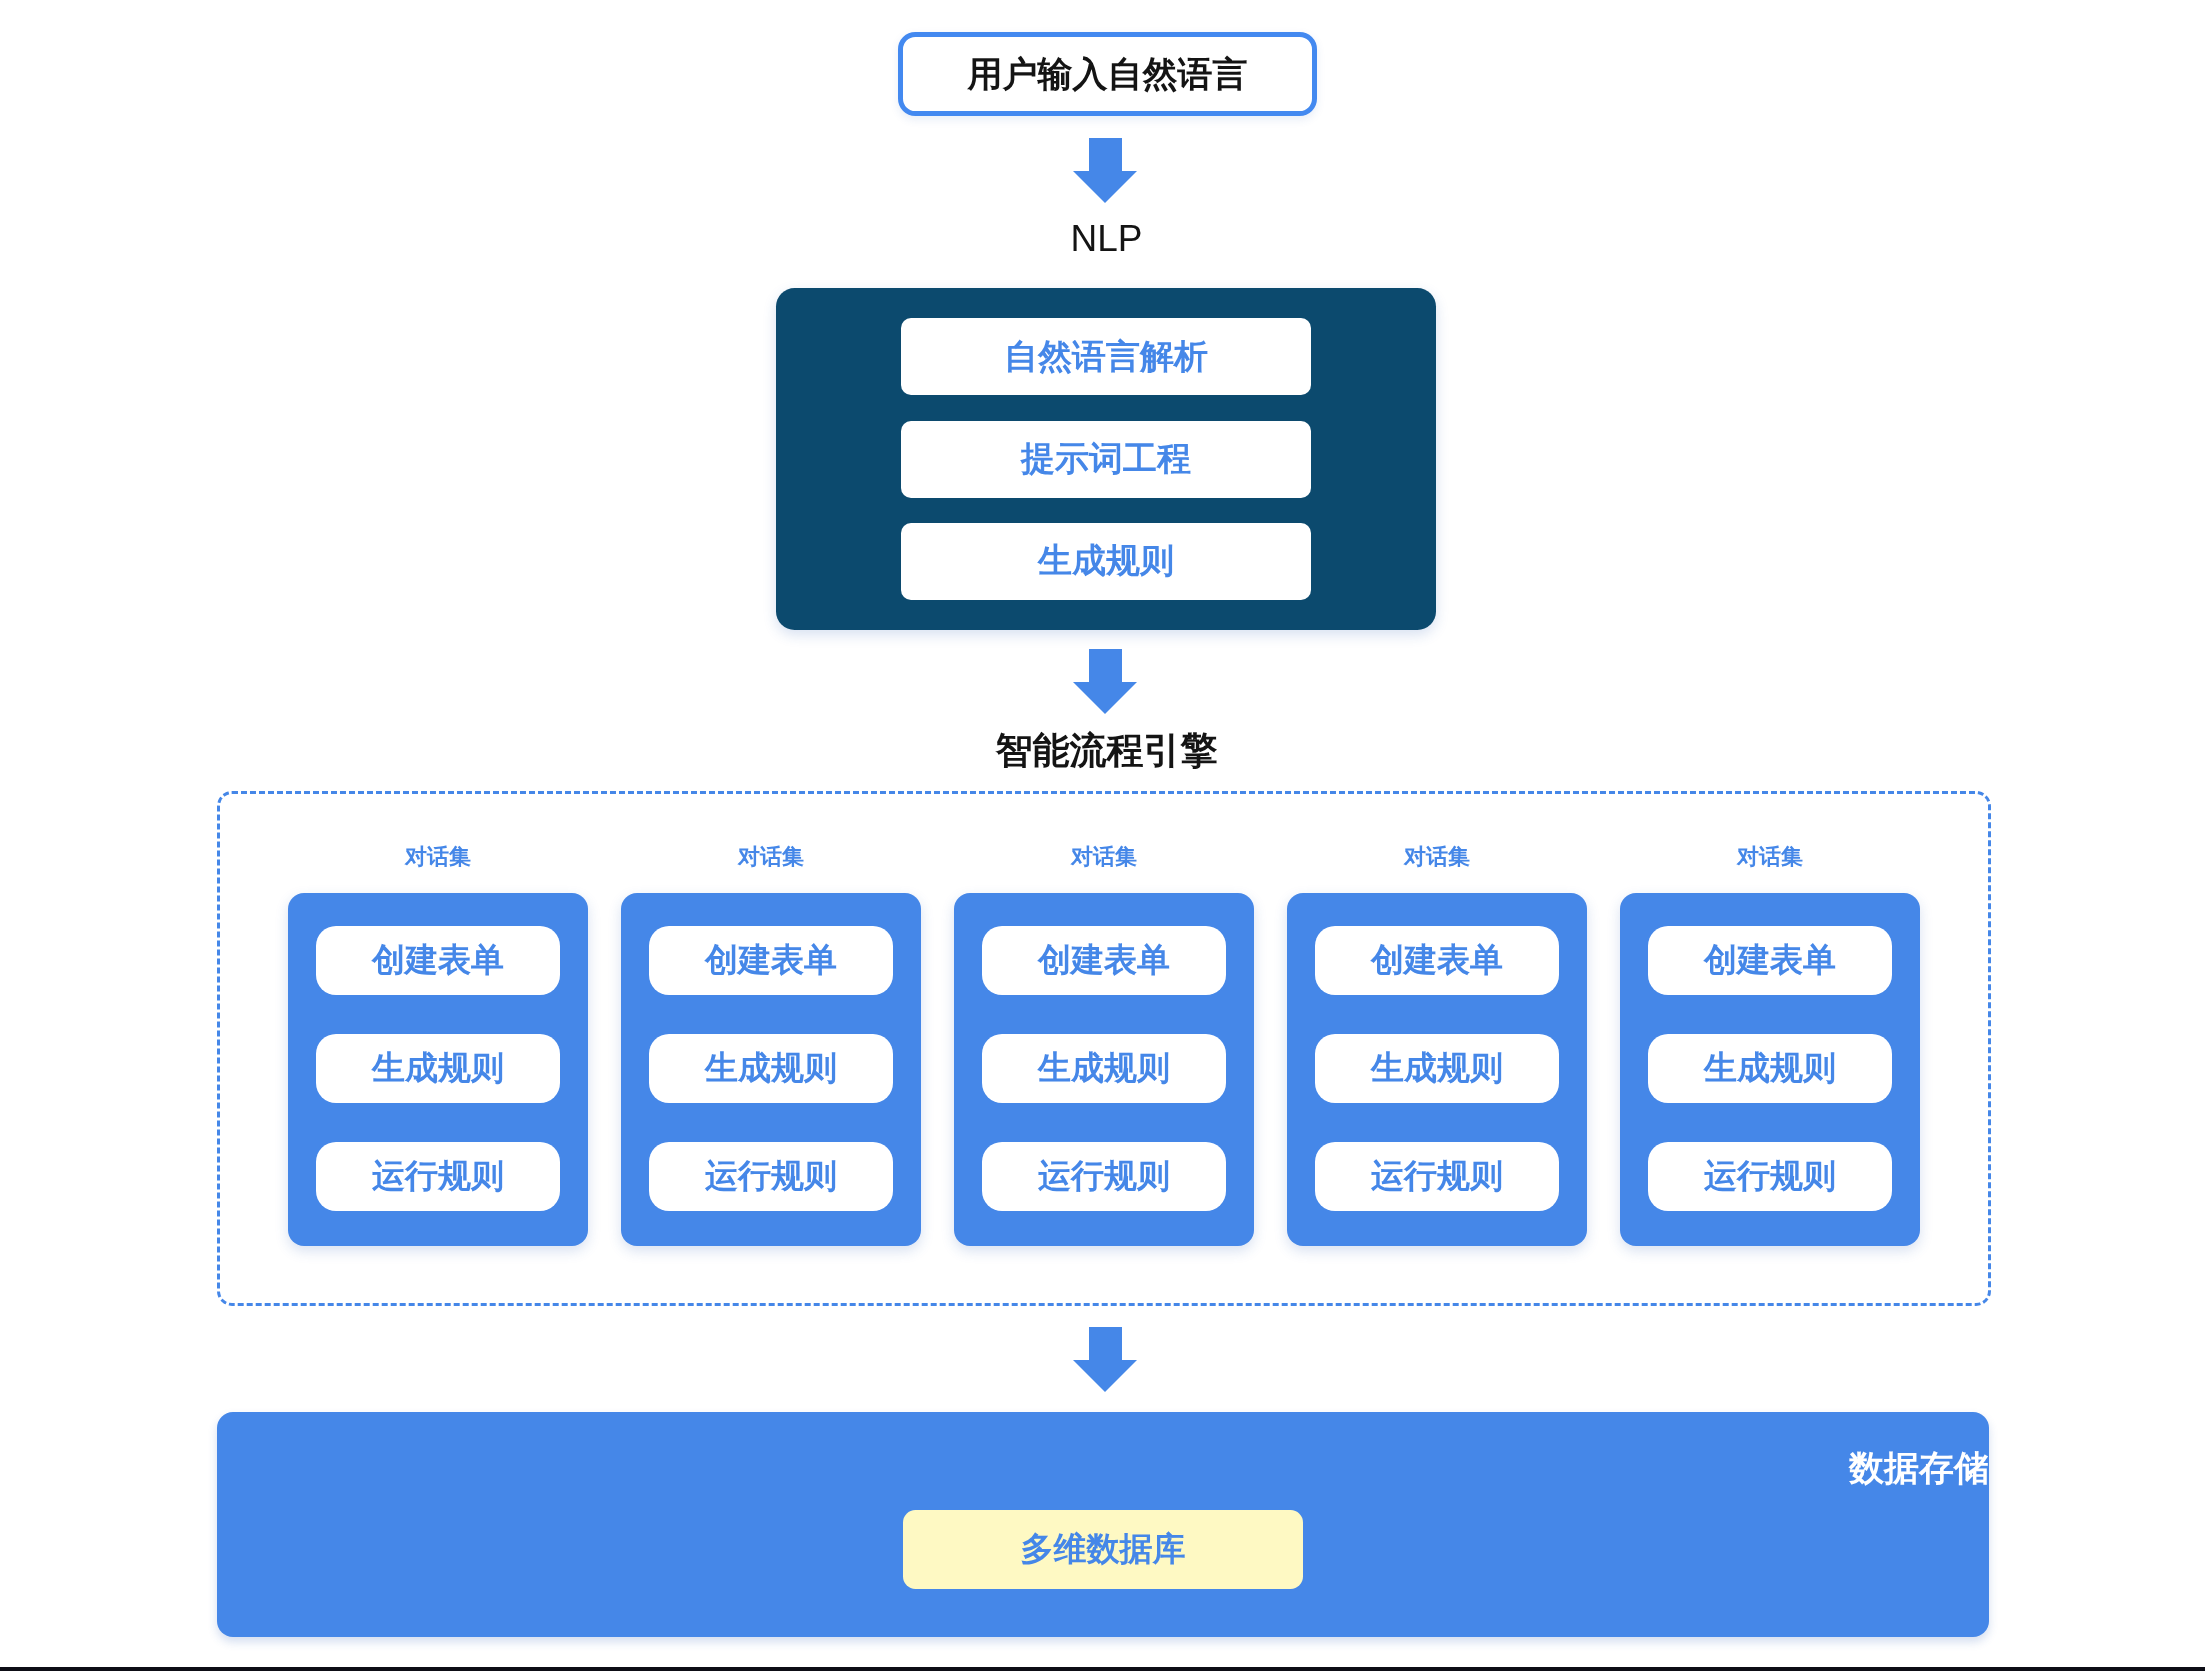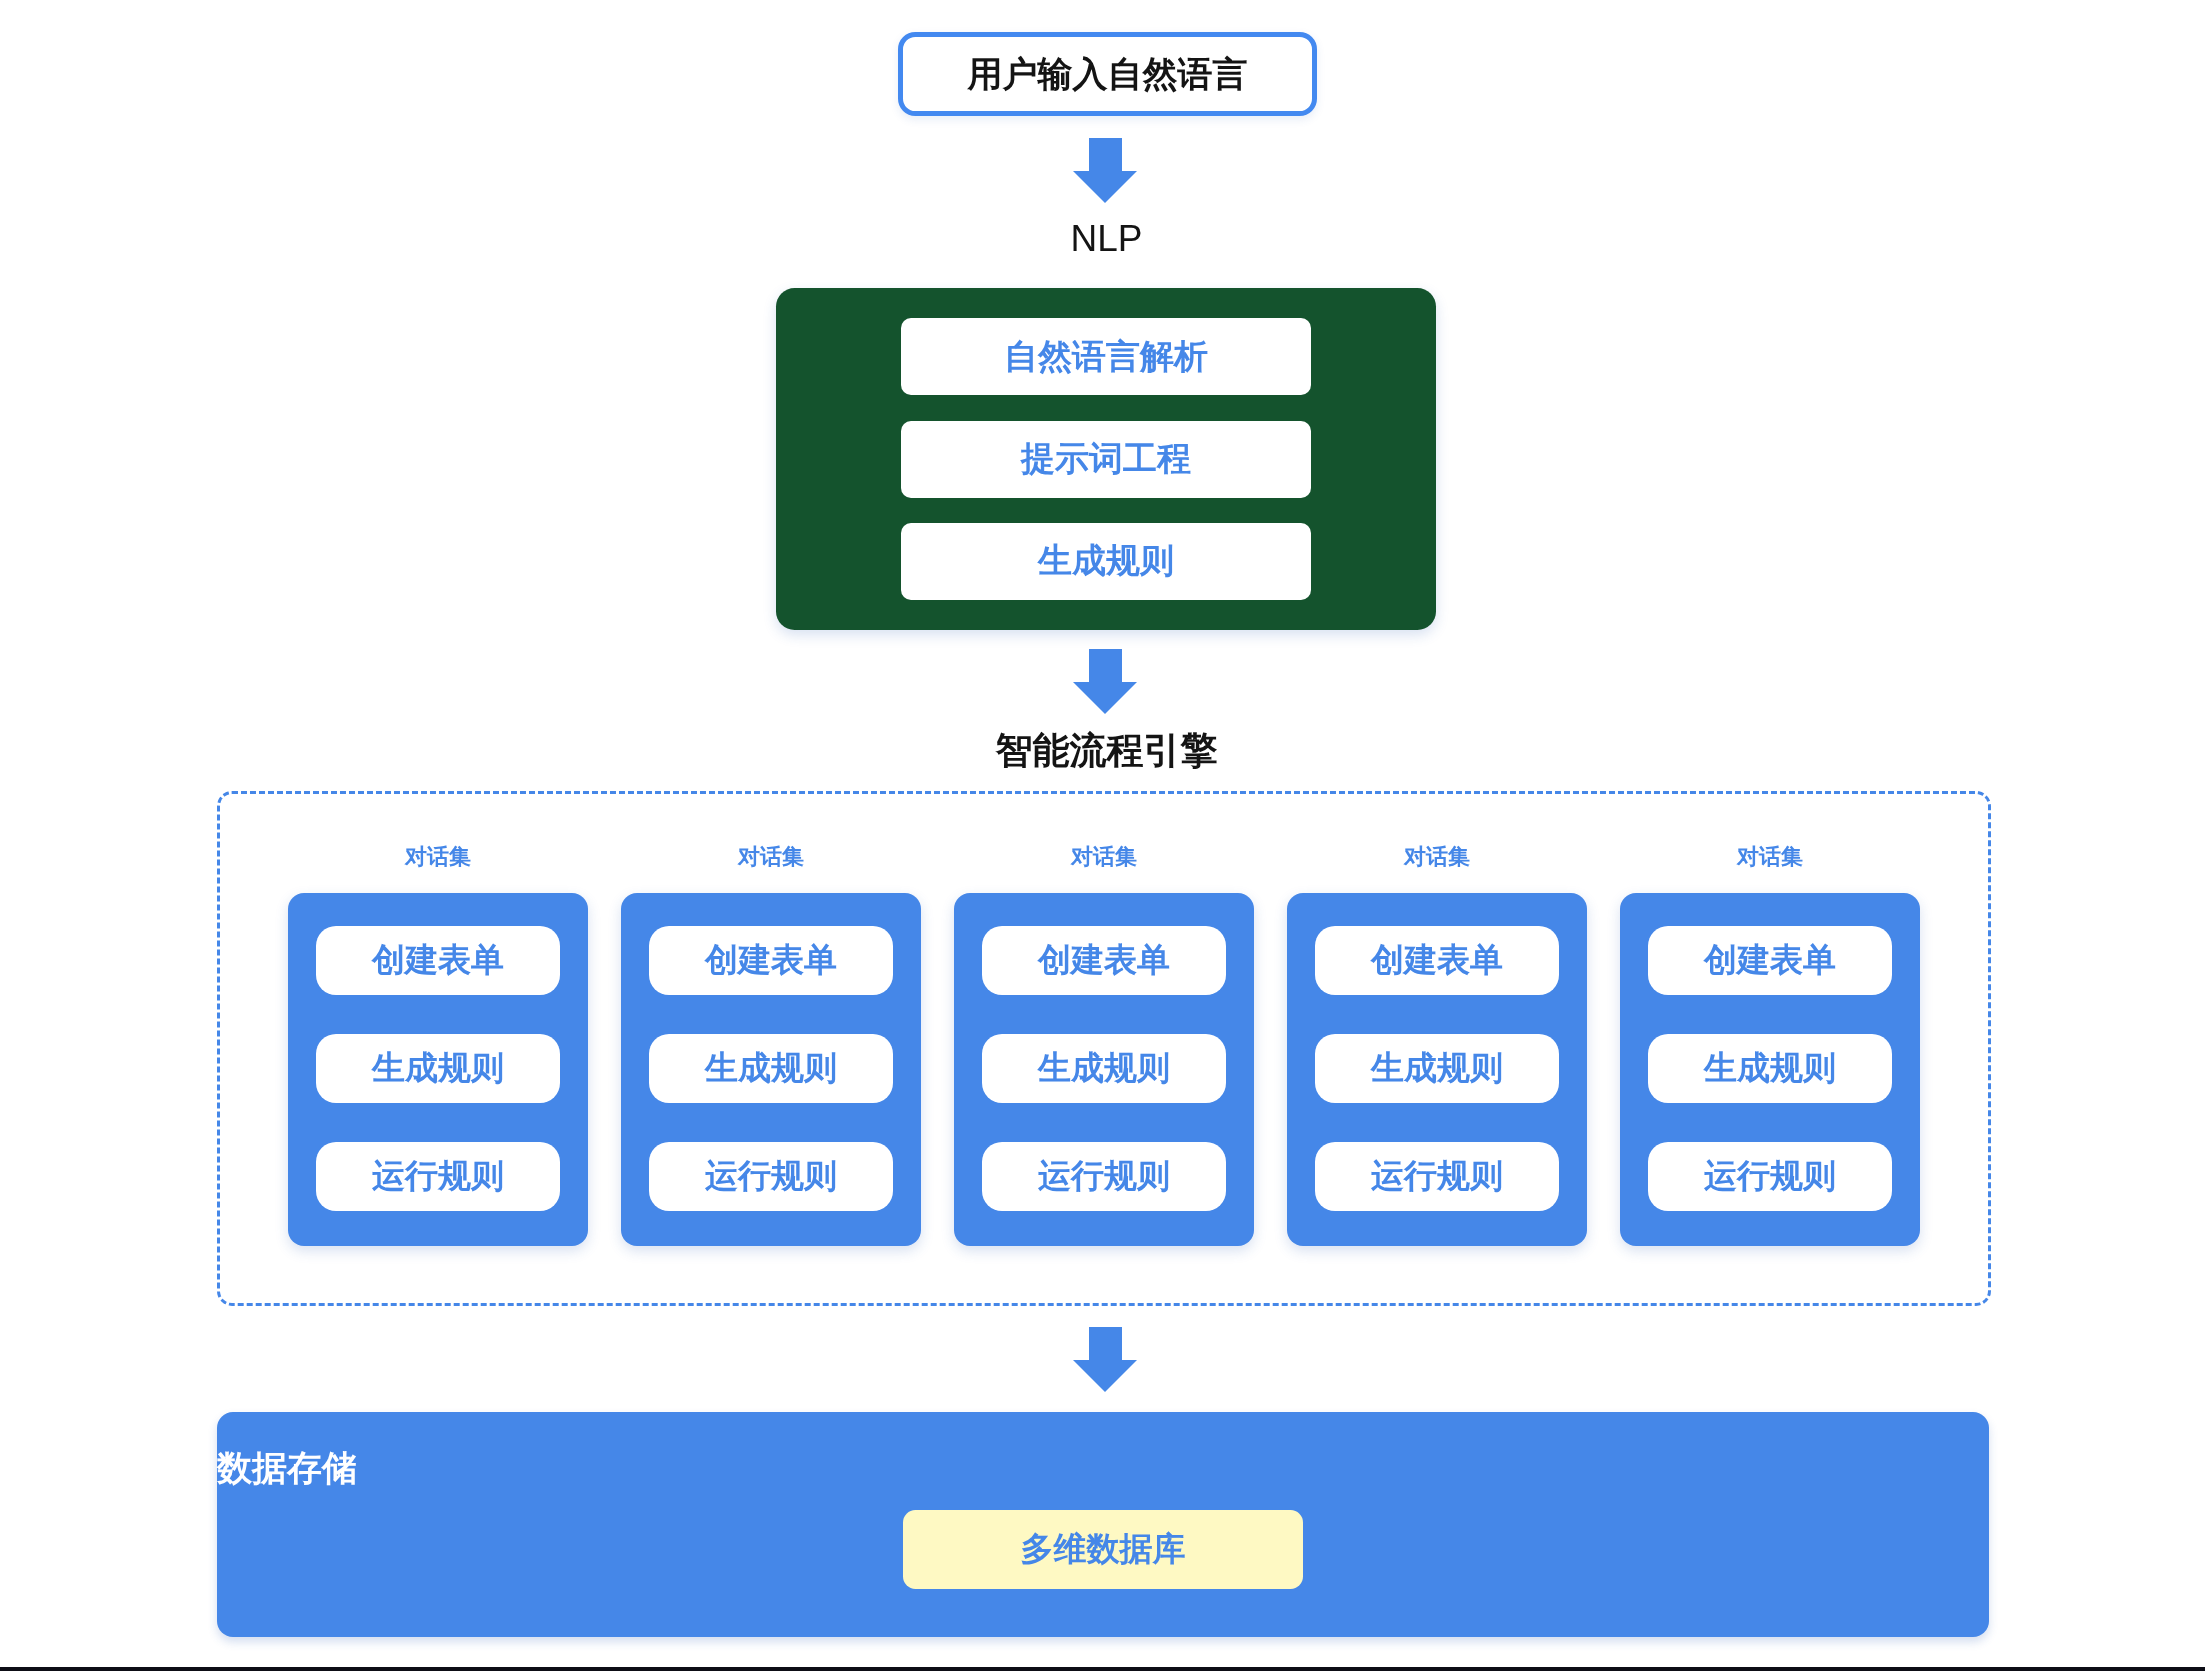--- a/index.html
+++ b/index.html
@@ -35,21 +35,21 @@
     position:absolute;left:797px;top:218px;width:619px;
     text-align:center;font-size:37px;font-weight:normal;color:#141414;
   }
   .engine-label{
     position:absolute;left:797px;top:726px;width:619px;
     text-align:center;font-size:37px;font-weight:bold;color:#141414;
   }
   
   .nlp-card{
     position:absolute;left:776px;top:288px;width:660px;height:342px;
-    background:#14532d;border-radius:18.6px;
+    background:#0c4a6e;border-radius:18.6px;
     display:flex;flex-direction:column;align-items:center;justify-content:center;gap:25.4px;
     box-shadow:0 5px 12.4px rgba(40,90,180,0.18);
   }
   .nlp-step{
     width:410px;height:77px;background:#ffffff;border-radius:10px;
     display:flex;align-items:center;justify-content:center;
     font-size:34px;font-weight:bold;color:#4587e8;
   }
   
   .engine-container{
@@ -73,21 +73,21 @@
     display:flex;align-items:center;justify-content:center;
     font-size:33px;font-weight:bold;color:#4587e8;
   }
   
   .storage-box{
     position:absolute;left:217px;top:1412px;width:1772px;height:225px;
     background:#4587e8;border-radius:16px;
     box-shadow:0 5px 10px rgba(40,90,180,0.20);
   }
   .storage-title{
-    margin-top:38px;text-align:left;
+    margin-top:38px;text-align:right;
     font-size:35px;line-height:35px;font-weight:bold;color:#ffffff;
   }
   .db-row{display:flex;justify-content:center;gap:82px;margin-top:25px;}
   .db-box{
     width:400px;height:79px;background:#fef9c3;border-radius:12.4px;
     display:flex;align-items:center;justify-content:center;
     font-size:33px;font-weight:bold;color:#4587e8;
   }
   
   .bottom-line{

